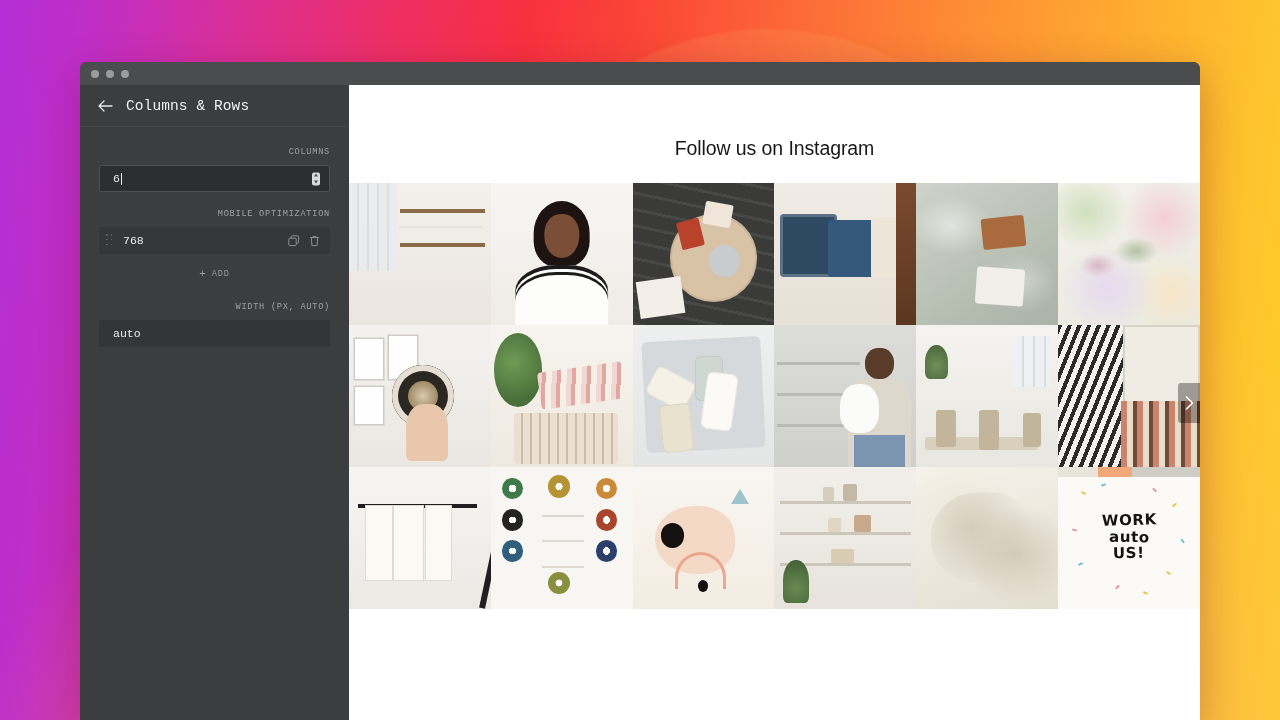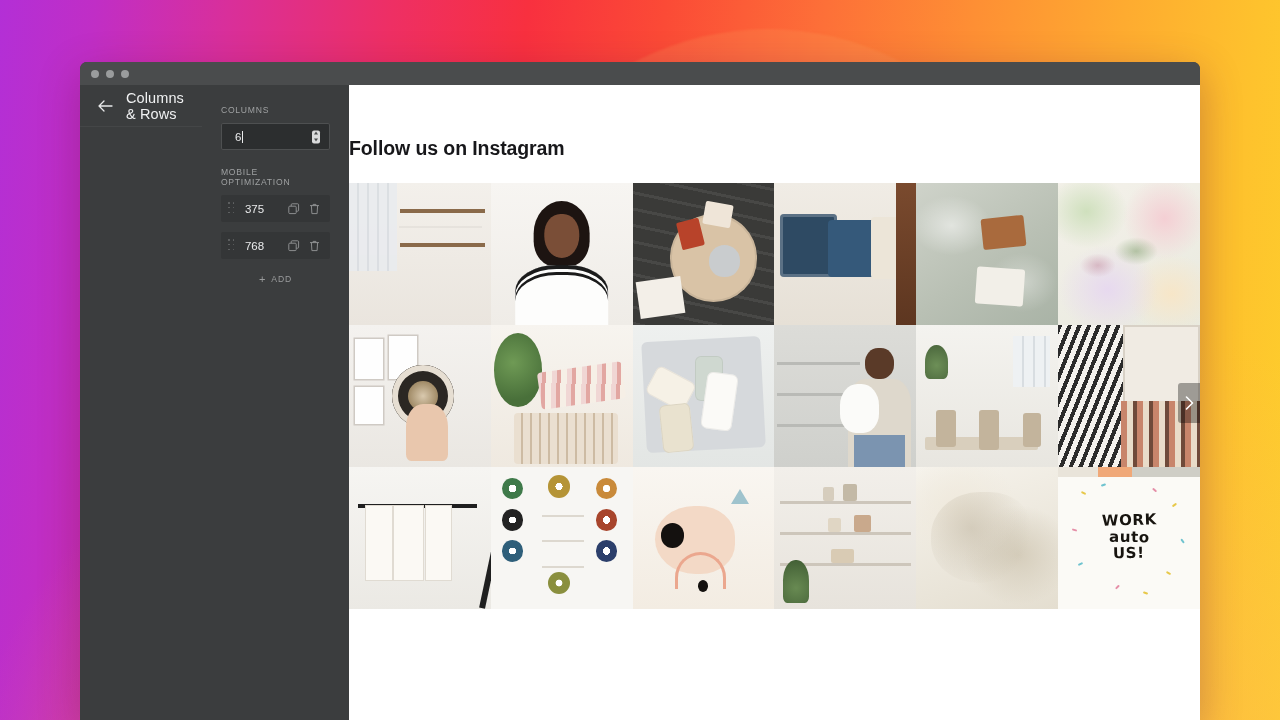--- a/index.html
+++ b/index.html
@@ -66,20 +66,22 @@
   }
 
   #window-body { flex: 1; display: flex; min-height: 0; }
 
   
   #sidebar {
     width: 269px;
     flex: 0 0 269px;
     background: #3b3d3e;
     display: flex;
+    flex-direction: column;
+    font-family: Liberation Mono, monospace;
   }
   #sidebar-header {
     height: 42px;
     flex: 0 0 42px;
     display: flex;
     align-items: center;
     padding: 0 18px;
     gap: 13px;
     border-bottom: 1px solid #444647;
   }
@@ -103,20 +105,21 @@
     overflow: hidden;
   }
 
   .field-label {
     color: #9fa1a2;
     font-size: 8.6px;
     letter-spacing: 0.75px;
     text-transform: uppercase;
     margin-bottom: 8px;
     font-weight: 400;
+    text-align: right;
   }
   .field-group { margin-bottom: 17px; }
 
   .text-input {
     height: 27px;
     background: #333536;
     border-radius: 2px;
     display: flex;
     align-items: center;
     padding: 0 9px 0 14px;
@@ -223,23 +226,24 @@
     background: #ffffff;
     position: relative;
     overflow: hidden;
   }
   #preview-inner {
     position: absolute;
     left: 0; right: 0; top: 0;
     padding-top: 52px;
   }
   #site-title {
+    text-align: center;
     color: #17171a;
     font-size: 19.5px;
-    font-weight: bold;
+    font-weight: normal;
     letter-spacing: -0.1px;
     margin-bottom: 23px;
   }
   #grid {
     display: grid;
     width: 100%;
   }
   .tile {
     position: relative;
     width: 100%;
@@ -614,42 +618,20 @@
                 <i class="dn"></i>
             </span>
           </div>
         </div>
 
 
 
         <div class="field-group" style="margin-bottom:12px;">
           <div class="field-label">MOBILE OPTIMIZATION</div>
 
-          <div class="bp-row">
-            <span class="bp-grip">
-              <span></span>
-                <span></span>
-                <span></span>
-                <span></span>
-                <span></span>
-                <span></span>
-            </span>
-            <span class="bp-val">375</span>
-            <span class="row-icon">
-              <svg width="12" height="12" viewBox="0 0 12 12" fill="none">
-                <rect x="3.2" y="0.8" width="7.4" height="7.4" rx="1" stroke="#c2c4c5" stroke-width="1"></rect>
-                <rect x="0.8" y="3.2" width="7.4" height="7.4" rx="1" stroke="#c2c4c5" stroke-width="1" fill="#343637"></rect>
-              </svg>
-            </span>
-            <span class="row-icon">
-              <svg width="11" height="12" viewBox="0 0 11 12" fill="none">
-                <path d="M1.4 2.6h8.2M4.1 2.6V1.4h2.8v1.2M2.4 2.6l.5 8h5.2l.5-8" stroke="#c2c4c5" stroke-width="1" stroke-linecap="round" stroke-linejoin="round"></path>
-              </svg>
-            </span>
-          </div>
 
           <div class="bp-row">
             <span class="bp-grip">
               <span></span>
                 <span></span>
                 <span></span>
                 <span></span>
                 <span></span>
                 <span></span>
             </span>
@@ -666,20 +648,26 @@
               </svg>
             </span>
           </div>
 
           <div id="add-breakpoint">
             <span class="plus">+</span>
             <span class="lbl">ADD</span>
           </div>
         </div>
 
+        <div class="field-group">
+          <div class="field-label">WIDTH (PX, AUTO)</div>
+          <div class="text-input">
+            <span class="val">auto</span>
+          </div>
+        </div>
 
       </div>
     </aside>
 
     <main id="preview">
       <div id="preview-inner">
         <h1 id="site-title">Follow us on Instagram</h1>
 
         <div id="grid" style="grid-template-columns: repeat(6, 1fr); gap: 0px;">
 

